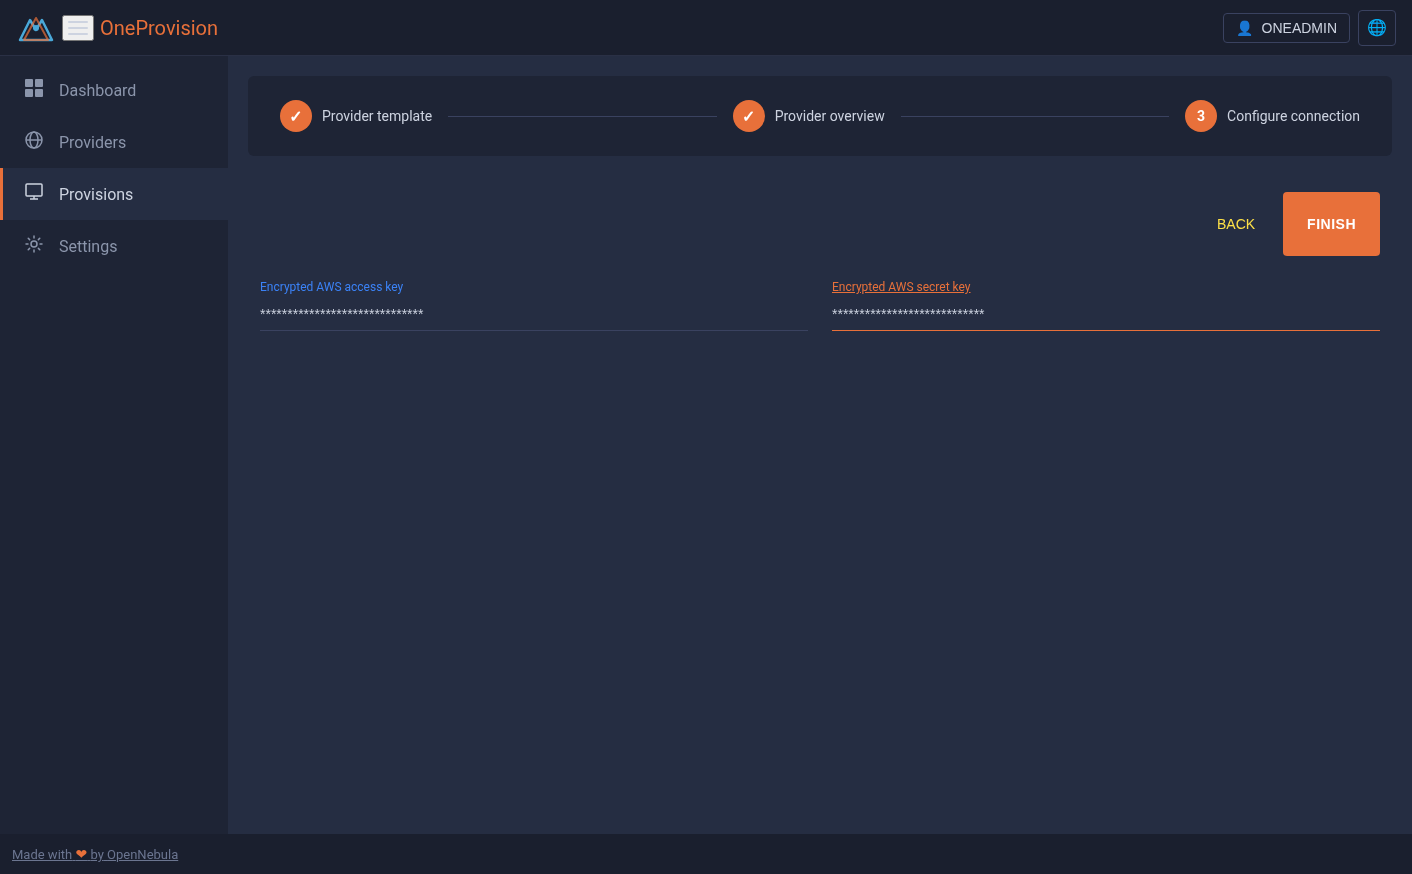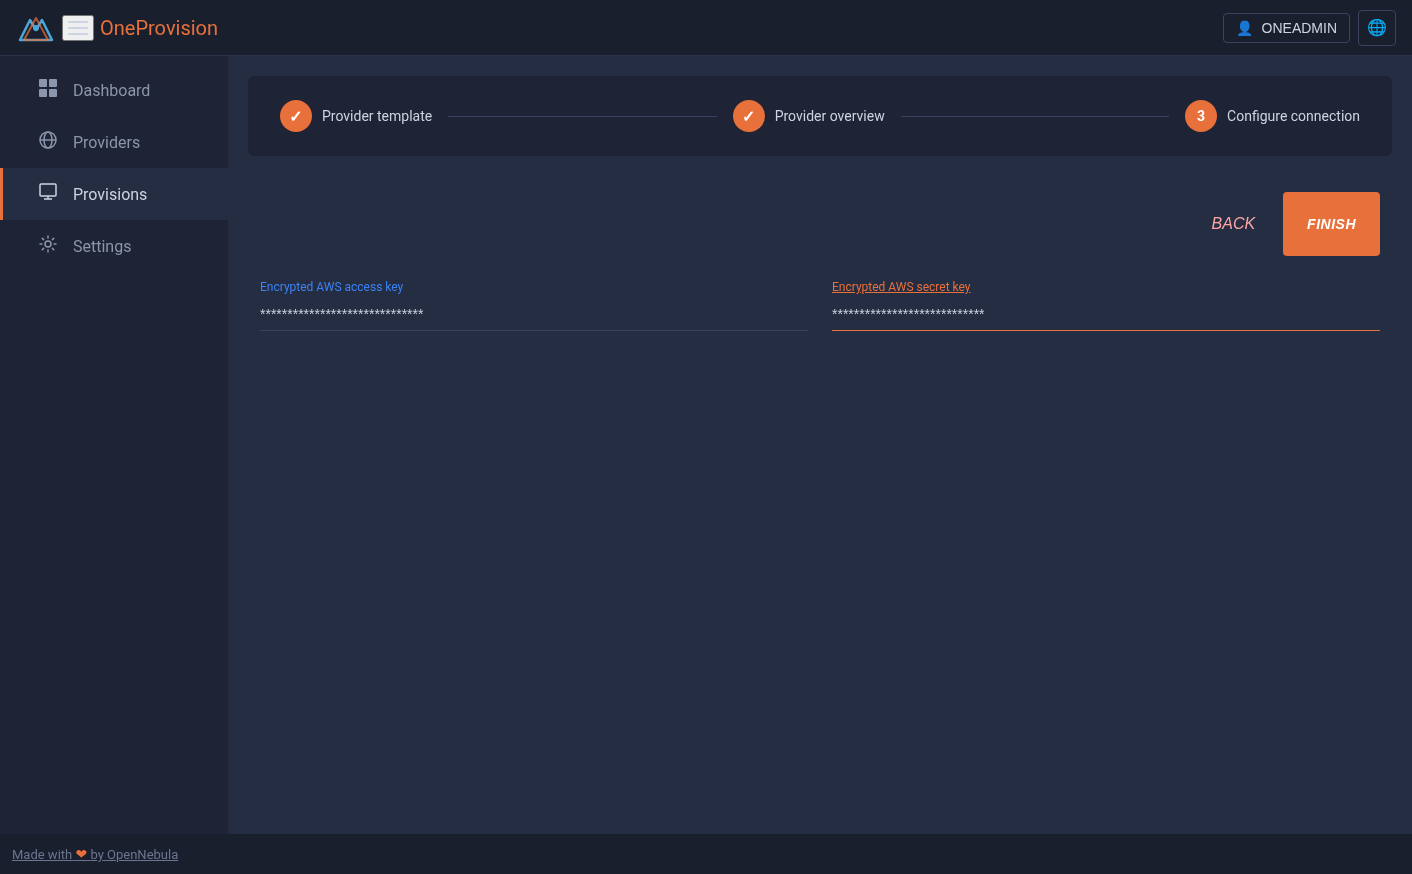--- a/index.html
+++ b/index.html
@@ -106,21 +106,21 @@
       background: #1e2435;
       display: flex;
       flex-direction: column;
       flex-shrink: 0;
       padding-top: 8px;
     }
     .sidebar-item {
       display: flex;
       align-items: center;
       gap: 14px;
-      padding: 14px 34px;
+      padding: 14px 20px;
       cursor: pointer;
       font-size: 16px;
       color: #8b95ab;
       border-left: 3px solid transparent;
     }
     .sidebar-item.active {
       color: #cdd3e0;
       background: #252d42;
       border-left-color: #e8703a;
     }
@@ -197,37 +197,35 @@
       display: flex;
       justify-content: flex-end;
       align-items: center;
       gap: 16px;
       margin: 16px 20px 8px;
       padding-right: 12px;
     }
     .btn-back {
       background: transparent;
       border: none;
-      color: #fca5a5;
-      font-size: 16px;
+      color: #fde047;
+      font-size: 14px;
       cursor: pointer;
       padding: 8px 12px;
-      font-style: italic;
     }
     .btn-finish {
       background: #e8703a;
       border: none;
       color: white;
       font-size: 14px;
       font-weight: 600;
       padding: 24px 24px;
       border-radius: 4px;
       cursor: pointer;
       letter-spacing: 0.5px;
-      font-style: italic;
     }
 
     
     .fields-row {
       display: flex;
       gap: 24px;
       margin: 0 20px;
       padding: 16px 12px 0;
     }
     .field-group {

